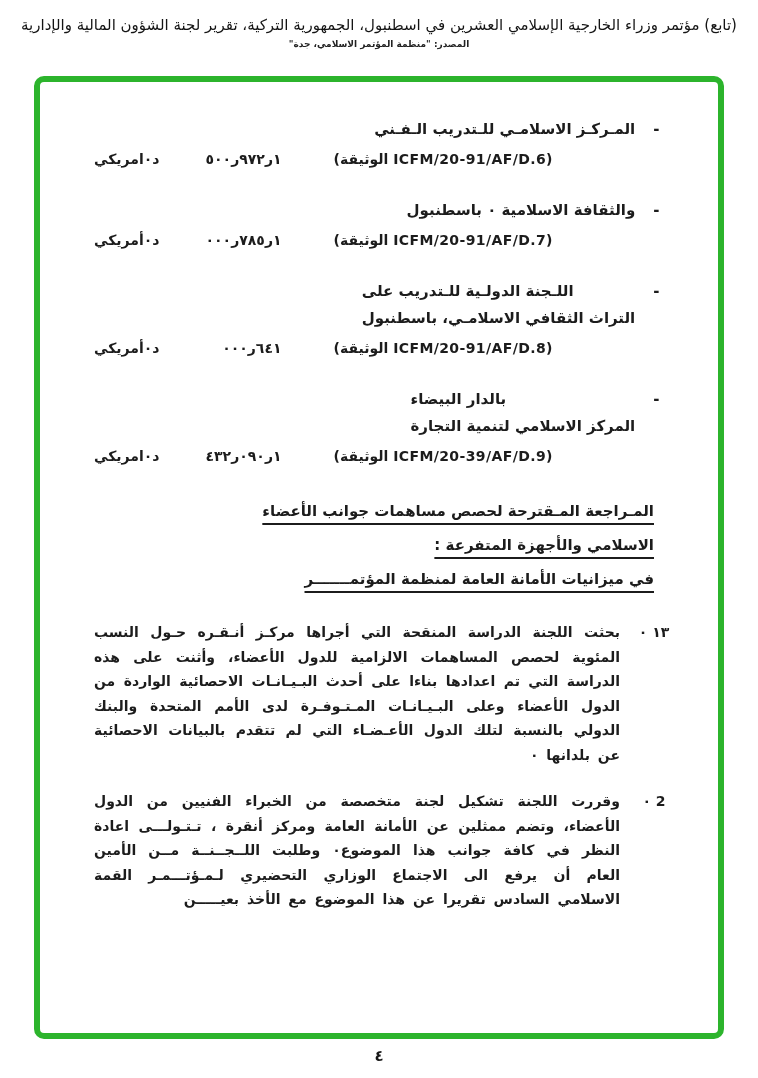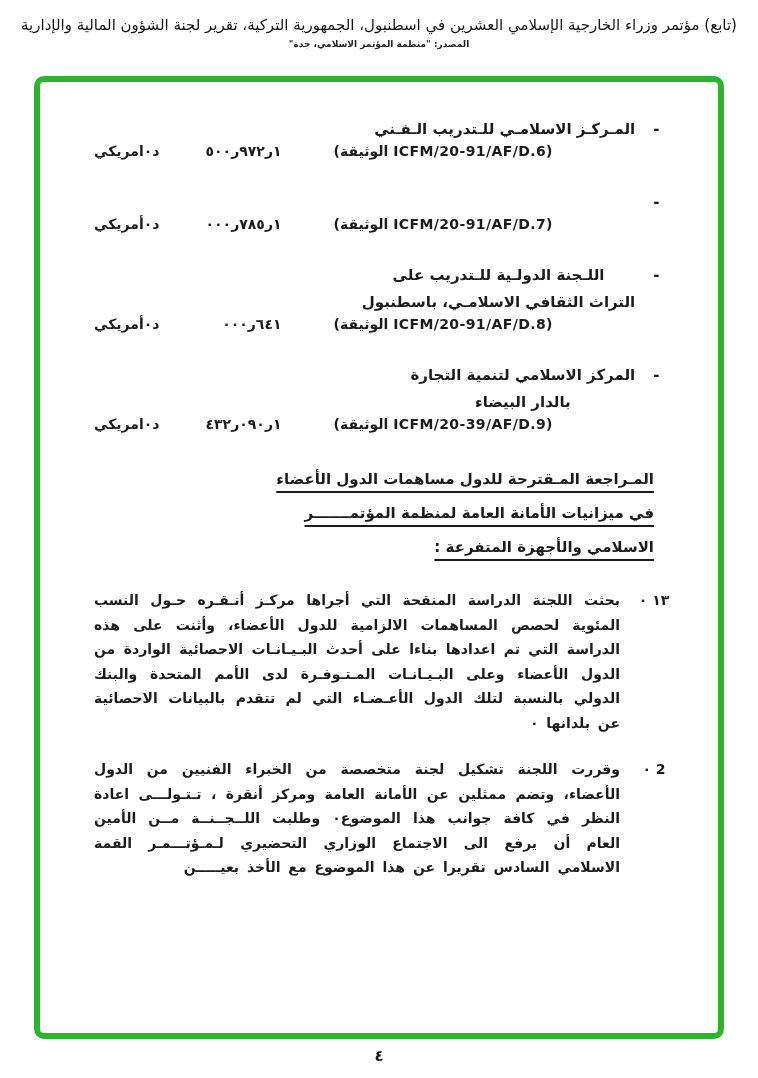--- a/index.html
+++ b/index.html
@@ -19,24 +19,24 @@
     background:#fff;overflow:hidden;
   }
   .scan{
     direction:rtl;padding:34px 42px 0 54px;
     font-weight:bold;color:#1c1c1c;
   }
   
   .item{margin:0 16px 30px 0;}
   .item-head{display:flex;gap:18px;font-size:15px;line-height:27px;letter-spacing:.5px;}
   .dash{flex:0 0 auto;}
-  .titles{text-align:center;}
+  .titles{text-align:left;}
   .ref-line{
     display:flex;direction:ltr;align-items:flex-end;
-    margin-top:0;font-size:14px;letter-spacing:.3px;
+    margin-top:8px;font-size:14px;letter-spacing:.3px;
   }
   .currency{flex:0 0 auto;}
   .amount{width:112px;direction:rtl;margin-left:10px;}
   .docref{margin-left:52px;direction:ltr;letter-spacing:.4px;white-space:nowrap;}
   
   .heading{
     font-size:15px;line-height:34px;text-align:right;
     margin:10px 22px 24px 0;letter-spacing:.4px;
   }
   .heading > div{text-decoration:underline;text-underline-offset:7px;text-decoration-thickness:1.5px;}
@@ -69,20 +69,21 @@
         <span class="currency">د٠امريكي</span>
         <span class="amount">١ر٩٧٢ر٥٠٠</span>
         <span class="docref">(الوثيقة ICFM/20-91/AF/D.6)</span>
       </div>
     </div>
 
     <div class="item">
       <div class="item-head">
         <span class="dash">-</span>
         <div class="titles">
+          <div>والثقافة الاسلامية ٠ باسطنبول</div>
         </div>
       </div>
       <div class="ref-line">
         <span class="currency">د٠أمريكي</span>
         <span class="amount">١ر٧٨٥ر٠٠٠</span>
         <span class="docref">(الوثيقة ICFM/20-91/AF/D.7)</span>
       </div>
     </div>
 
     <div class="item">
@@ -97,35 +98,35 @@
         <span class="currency">د٠أمريكي</span>
         <span class="amount">٦٤١ر٠٠٠</span>
         <span class="docref">(الوثيقة ICFM/20-91/AF/D.8)</span>
       </div>
     </div>
 
     <div class="item">
       <div class="item-head">
         <span class="dash">-</span>
         <div class="titles">
+          <div>بالدار البيضاء</div>
           <div>المركز الاسلامي لتنمية التجارة</div>
-          <div>بالدار البيضاء</div>
         </div>
       </div>
       <div class="ref-line">
         <span class="currency">د٠امريكي</span>
         <span class="amount">١ر٠٩٠ر٤٣٢</span>
         <span class="docref">(الوثيقة ICFM/20-39/AF/D.9)</span>
       </div>
     </div>
 
     <div class="heading">
-      <div>المـراجعة المـقترحة للدول مساهمات الدول الأعضاء</div>
+      <div>المـراجعة المـقترحة لحصص مساهمات جوانب الأعضاء</div>
+      <div>الاسلامي والأجهزة المتفرعة :</div>
       <div>في ميزانيات الأمانة العامة لمنظمة المؤتمـــــــر</div>
-      <div>الاسلامي والأجهزة المتفرعة :</div>
     </div>
 
     <div class="para">
       <span class="marker">١٣ ٠</span>
       <p class="ptext">بحثت اللجنة الدراسة المنقحة التي أجراها مركـز أنـقـره حـول النسب المئوية لحصص المساهمات الالزامية للدول الأعضاء، وأثنت على هذه الدراسة التي تم اعدادها بناءا على أحدث البـيـانـات الاحصائية الواردة من الدول الأعضاء وعلى البـيـانـات المـتـوفـرة لدى الأمم المتحدة والبنك الدولي بالنسبة لتلك الدول الأعـضـاء التي لم تتقدم بالبيانات الاحصائية عن بلدانها ٠</p>
     </div>
 
     <div class="para">
       <span class="marker">2 ٠</span>
       <p class="ptext">وقررت اللجنة تشكيل لجنة متخصصة من الخبراء الفنيين من الدول الأعضاء، وتضم ممثلين عن الأمانة العامة ومركز أنقرة ، تـتـولـــى اعادة النظر في كافة جوانب هذا الموضوع٠ وطلبت اللــجــنــة مــن الأمين العام أن يرفع الى الاجتماع الوزاري التحضيري لـمـؤتـــمـر القمة الاسلامي السادس تقريرا عن هذا الموضوع مع الأخذ بعيـــــن</p>

